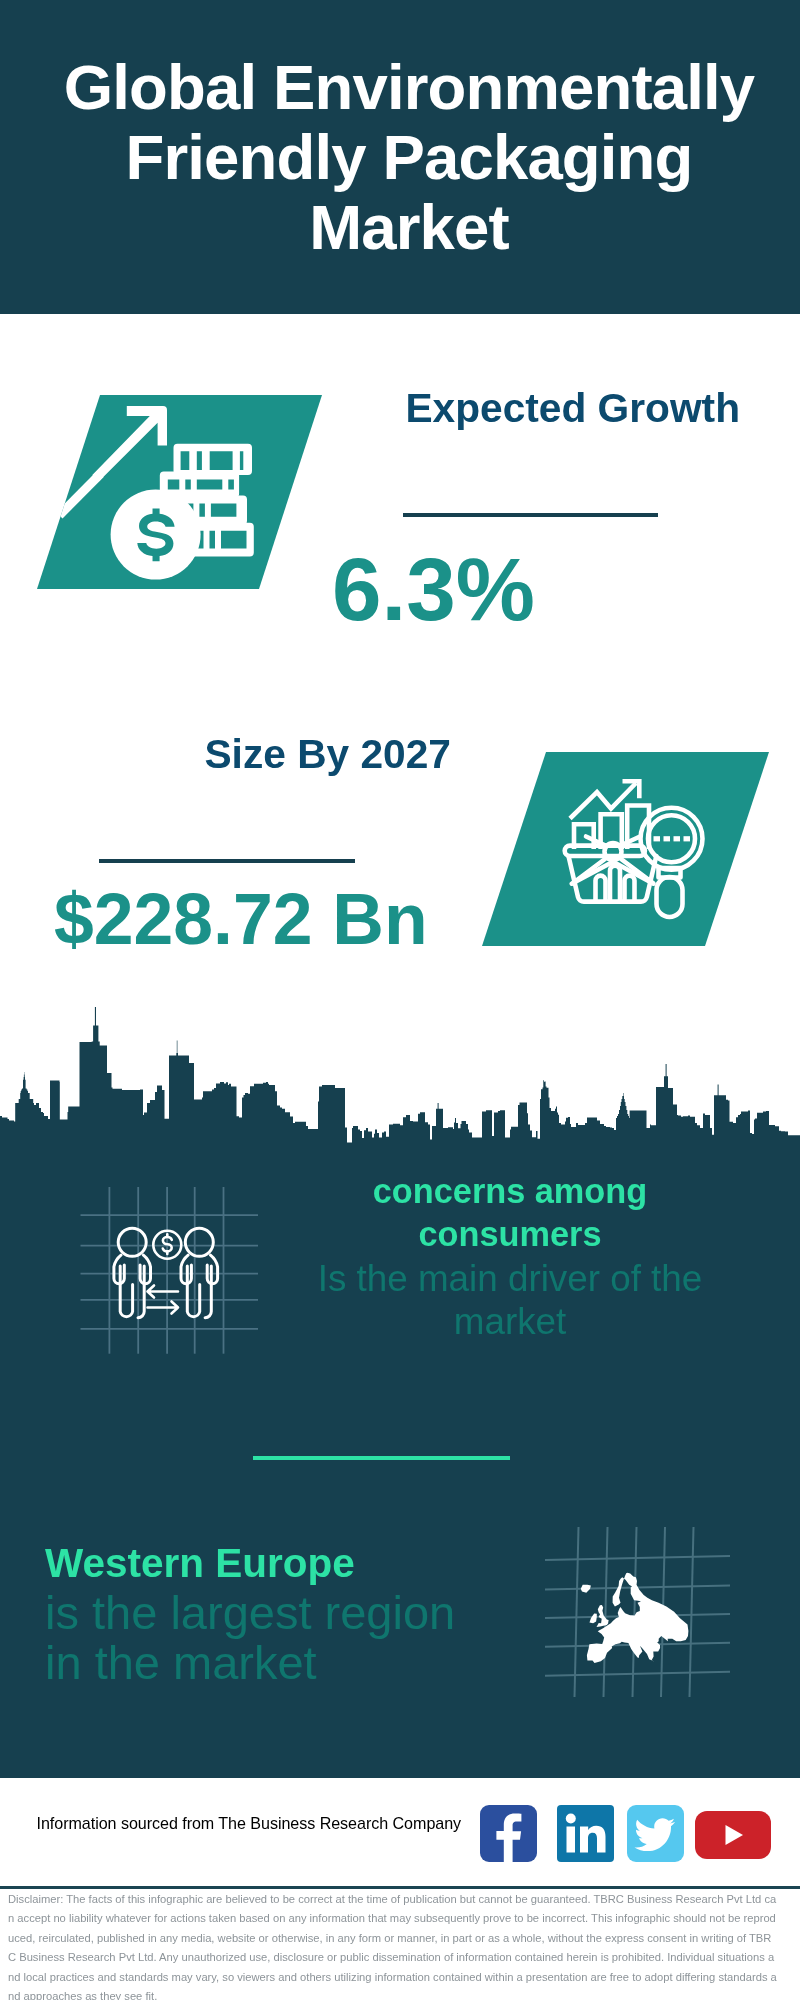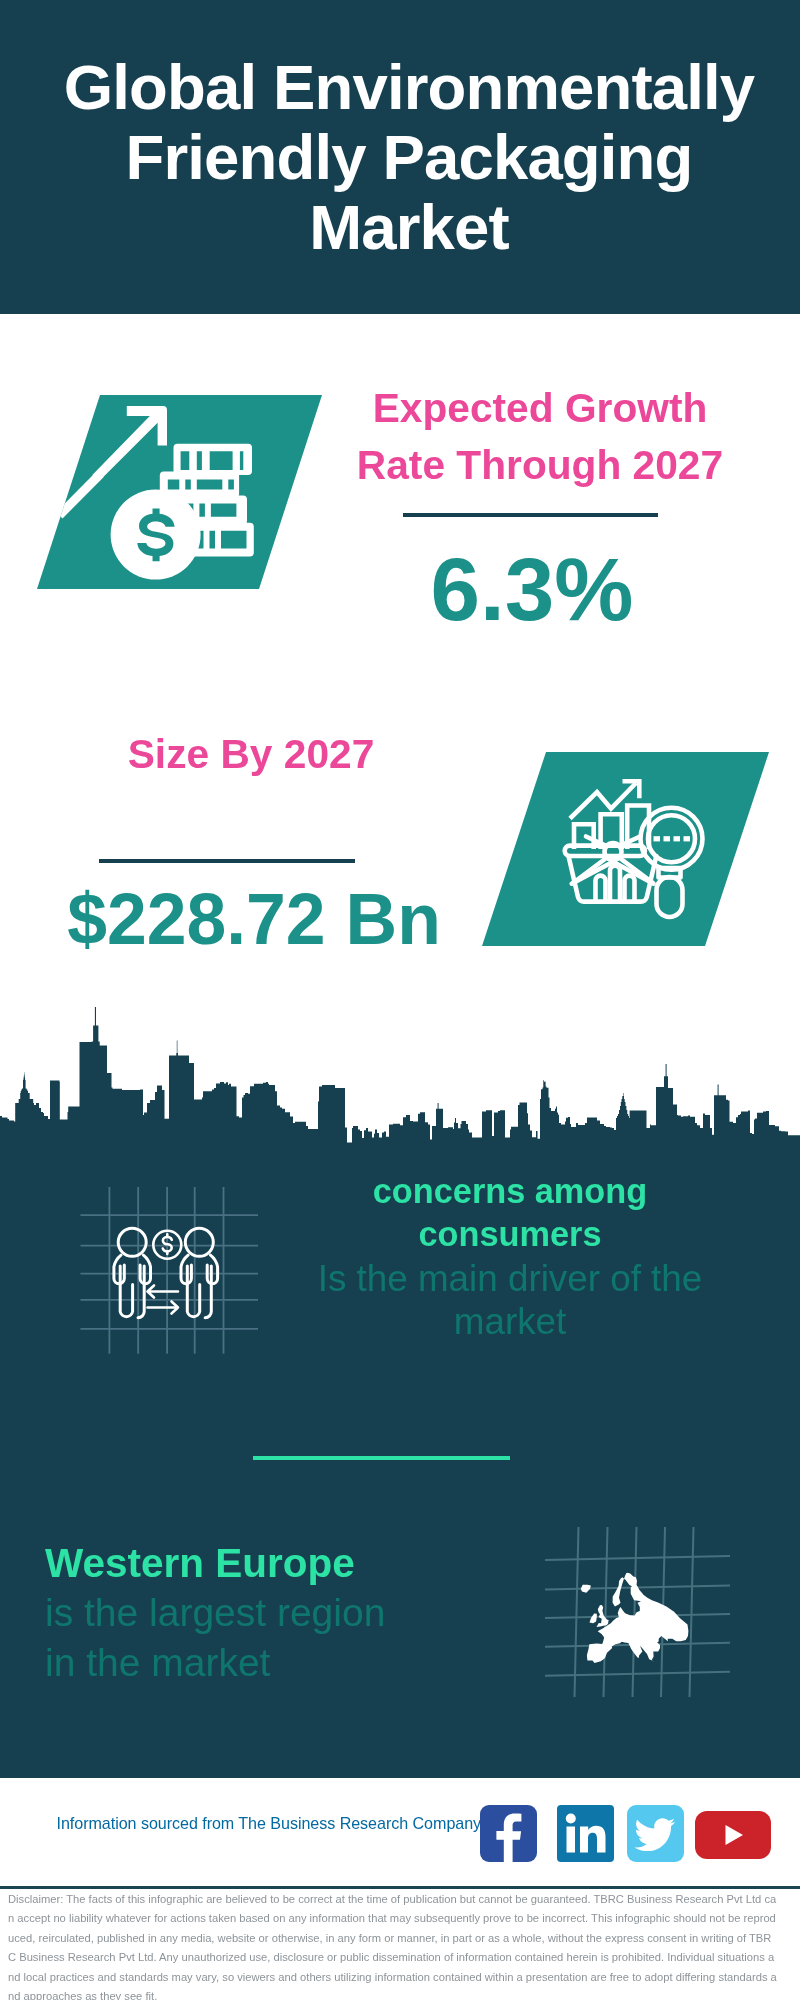--- a/index.html
+++ b/index.html
@@ -6,23 +6,23 @@
   body{width:800px;height:2000px;font-family:"Liberation Sans",sans-serif;overflow:hidden;}
   .page{position:relative;width:800px;height:2000px;background:#fff;}
 
   
   .header{position:absolute;left:0;top:0;width:800px;height:314px;background:#16404f;}
   .header-title{position:absolute;left:9px;top:52px;width:800px;text-align:center;
     color:#fff;font-size:63.5px;font-weight:bold;line-height:70px;letter-spacing:-0.85px;}
   .header-title div{white-space:nowrap;}
 
   
-  .stat-label{position:absolute;color:#ec4899;font-weight:bold;font-size:40.7px;line-height:57.4px;text-align:center;}
+  .stat-label{position:absolute;color:#0c4a6e;font-weight:bold;font-size:40.7px;line-height:57.4px;text-align:right;}
   .stat-rule{position:absolute;height:3px;background:#16404f;}
-  .stat-value{position:absolute;color:#1b9189;font-weight:bold;text-align:center;}
+  .stat-value{position:absolute;color:#1b9189;font-weight:bold;text-align:left;}
 
 
   
   .icon-tile{position:absolute;background:#1b9189;}
   .tile1{left:37px;top:395px;width:285px;height:194px;
      -webkit-clip-path:polygon(63px 0, 285px 0, 222px 194px, 0 194px);
      clip-path:polygon(63px 0, 285px 0, 222px 194px, 0 194px);}
   .tile2{left:482px;top:752px;width:287px;height:194px;
      -webkit-clip-path:polygon(64px 0, 287px 0, 223px 194px, 0 194px);
      clip-path:polygon(64px 0, 287px 0, 223px 194px, 0 194px);}
@@ -48,36 +48,36 @@
 
   
   .driver-icon{position:absolute;left:80px;top:1180px;width:185px;height:175px;}
   .driver-text{position:absolute;left:310px;top:1170px;width:400px;text-align:center;}
   .hl-green{color:#2de2a5;font-weight:bold;font-size:34.3px;line-height:43.4px;}
   .driver-sub{font-size:36.8px;line-height:43.4px;font-weight:normal;}
   .sep1{left:253px;top:1456px;width:257px;height:4px;}
 
   .region-text{position:absolute;left:45px;top:1538px;width:500px;}
   .region-hl{font-size:40.5px;line-height:50px;}
-  .region-sub{font-size:39px;line-height:50px;font-weight:normal;}
+  .region-sub{font-size:47px;line-height:50px;font-weight:normal;}
   .region-icon{position:absolute;left:545px;top:1515px;width:185px;height:185px;}
 
   
   .footer{position:absolute;left:0;top:1778px;width:800px;height:222px;background:#fff;}
   .footer-src{left:36.5px;top:36px;}
   .social-row{position:absolute;left:479.8px;top:26.8px;width:300px;height:60px;}
   .social{position:absolute;display:block;}
   .sc-fb{left:0px;top:0px;width:57px;height:57px;}
   .sc-li{left:77px;top:0px;width:57px;height:57px;}
   .sc-tw{left:147px;top:0px;width:57px;height:57px;}
   .sc-yt{left:215px;top:6px;width:76px;height:48px;}
   .social svg{display:block;}
 
   .footer-rule{top:108px;}
-  .footer-src{position:absolute;color:#0369a1;font-size:16.1px;line-height:19.9px;letter-spacing:-0.05px;margin-left:20px;}
+  .footer-src{position:absolute;color:#000000;font-size:16.1px;line-height:19.9px;letter-spacing:-0.05px;}
   .social{position:absolute;width:62px;height:62px;border-radius:8px;}
   .footer-rule{position:absolute;left:0;width:800px;height:3px;background:#1b4552;}
   .disclaimer{position:absolute;left:8px;top:112px;width:769px;color:#8d9499;
      font-size:11.2px;line-height:19.4px;text-align:left;word-break:break-all;}
 </style>
 </head>
 <body>
 
 <div class="page">
 
@@ -107,21 +107,20 @@
              M155.0 135.7 h11.5 v17.7 h-11.5 Z M172.5 135.7 h5.5 v17.7 h-5.5 Z M184.0 135.7 h25.5 v17.7 h-25.5 Z"></path>
   </g>
   <g>
     <circle cx="118.6" cy="139.6" r="45" fill="#fff"></circle>
     <path transform="translate(21.50 19.60) scale(0.8233)" d="M114.2 114.0 h8.6 v6.3 c10.6 1.1 17.6 7.3 18.2 15.9 h-11.0 c-0.7 -3.9 -5.4 -6.5 -11.6 -6.5 c-6.2 0 -10.6 2.5 -10.6 6.1 c0 3.1 2.8 4.9 8.9 6.1 l7.6 1.5 c10.4 2.0 15.3 6.1 15.3 13.2 c0 8.3 -6.8 14.1 -16.8 15.2 v6.2 h-8.6 v-6.2 c-10.7 -1.1 -18.0 -7.3 -18.5 -15.9 h10.9 c0.7 4.1 5.7 6.9 12.3 6.9 c6.5 0 11.0 -2.7 11.0 -6.5 c0 -3.2 -2.7 -5.1 -9.0 -6.3 l-8.3 -1.6 c-10.0 -1.9 -14.8 -6.2 -14.8 -13.1 c0 -8.0 6.7 -13.7 16.4 -14.8 Z" fill="#1b9189"></path>
   </g>
 </svg>
     </div>
     <div class="stat-label lbl1">
       <div>Expected Growth</div>
-      <div>Rate Through 2027</div>
     </div>
     <div class="stat-rule rule1"></div>
     <div class="stat-value val1">6.3%</div>
   </div>
 
   <div class="stat stat2">
     <div class="stat-label lbl2">
       <div>Size By 2027</div>
     </div>
     <div class="stat-rule rule2"></div>

